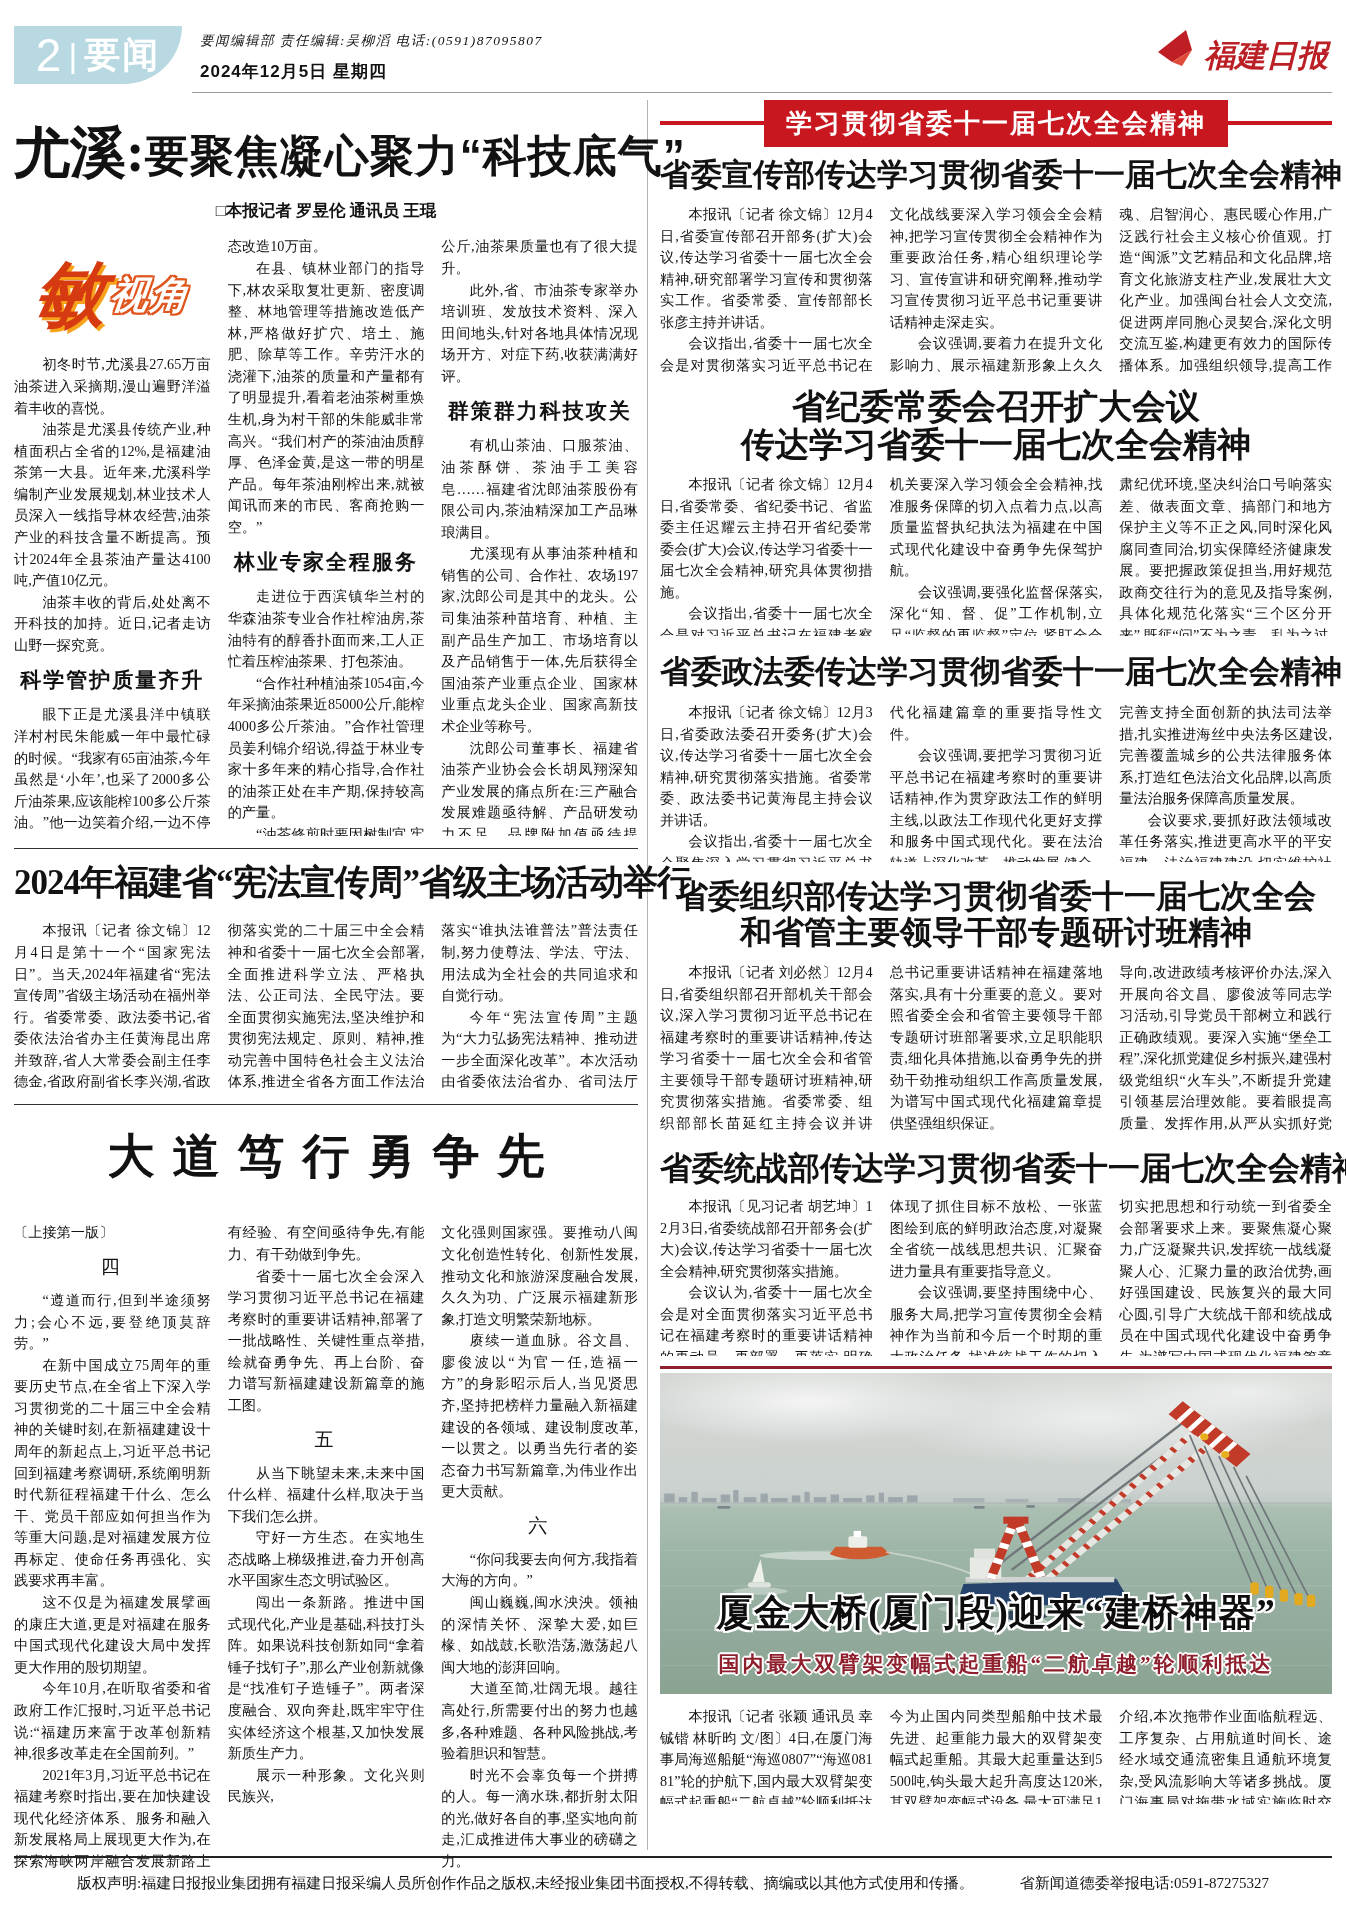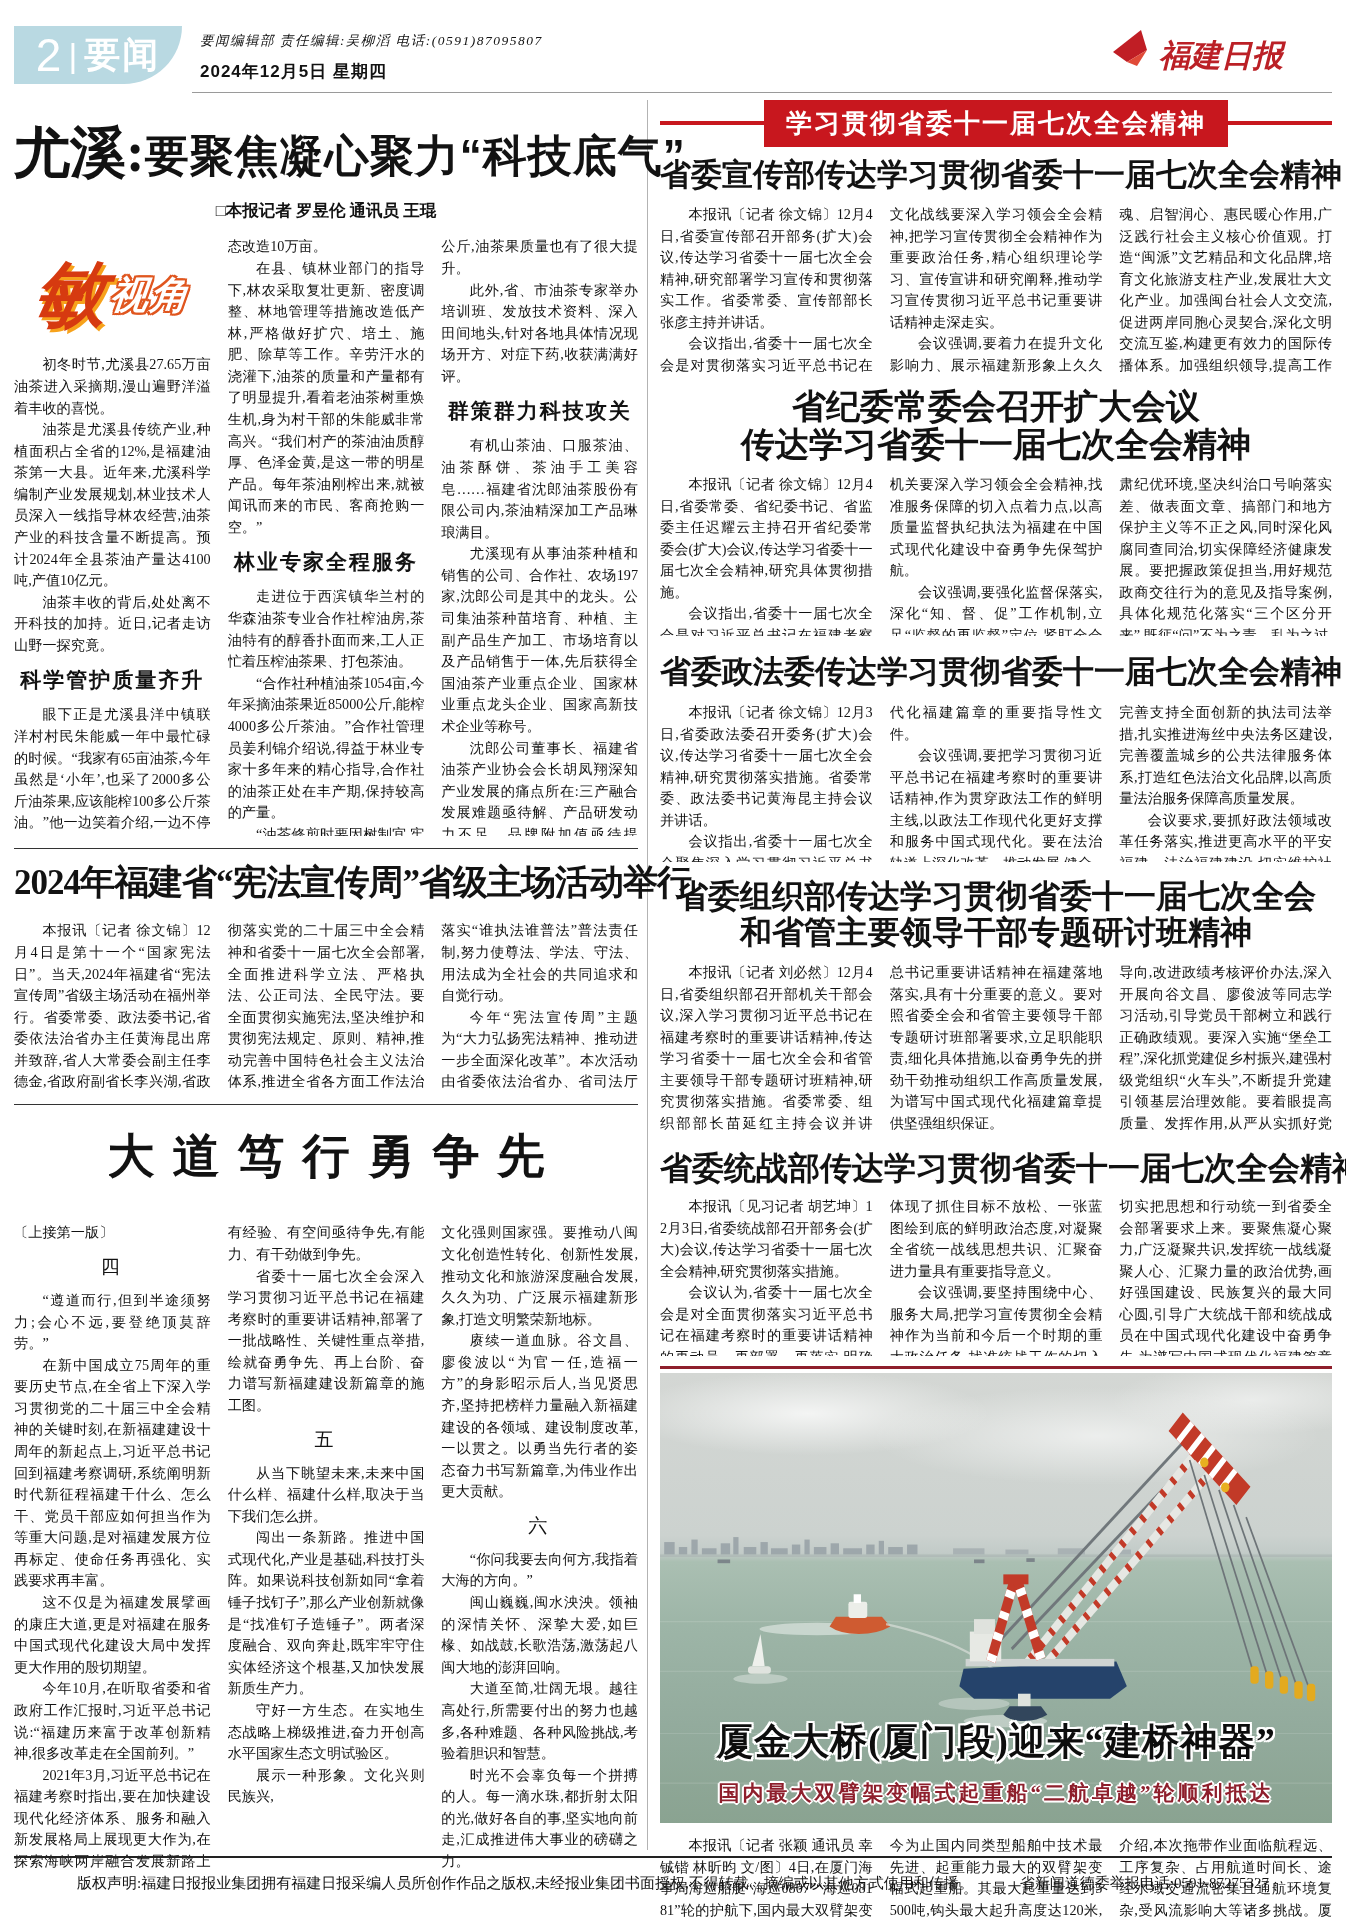--- a/index.html
+++ b/index.html
@@ -19,21 +19,21 @@
     background:var(--bandblue);border-radius:0 0 64px 0;
     display:flex;align-items:center;justify-content:center;color:#fff;
     font-family:"Liberation Sans","DejaVu Sans",sans-serif;}
   .mast-band .num{font-size:46px;font-weight:300;line-height:1}
   .mast-band .sep{font-size:34px;font-weight:200;margin:0 7px;line-height:1}
   .mast-band .sec{font-size:36px;font-weight:800;line-height:1;letter-spacing:2px}
   .mast-info{position:absolute;left:200px;top:32px}
   .mast-info .l1{font-size:13.5px;letter-spacing:1.5px;font-style:italic}
   .mast-info .l2{font-size:17px;font-weight:700;margin-top:10px;letter-spacing:1px;
     font-family:"Liberation Sans","DejaVu Sans",sans-serif}
-  .mast-logo{position:absolute;left:1107px;top:26px;width:182px;height:60px}
+  .mast-logo{position:absolute;left:1152px;top:26px;width:182px;height:60px}
   .mast-rule{position:absolute;left:192px;top:92px;width:1140px;height:1px;background:#9a9a9a}
   
   .vdivider{position:absolute;left:647px;top:100px;width:1px;height:1750px;background:#b3b3b3}
   .left-sec{position:absolute;left:14px;top:104px;width:624px}
   .right-sec{position:absolute;left:660px;top:98px;width:672px}
   .hrule{height:1px;background:#333}
   
   .yx-title{margin-top:16px;text-align:center;line-height:1.15;white-space:nowrap}
   .yx-title .pre{font-size:56px;font-weight:700}
   .yx-title .main{font-size:44px;font-weight:900;font-family:"Liberation Sans","DejaVu Sans",sans-serif;letter-spacing:1px}
@@ -64,21 +64,21 @@
   .h600{height:600px}.h168{height:168px}.h654{height:654px}
   .h170{height:170px}.h162{height:162px}.h160{height:160px}.h98{height:98px}
   
   .vision-logo{height:118px;display:flex;align-items:center;justify-content:center;transform:skewX(-6deg)}
   .vision-logo .v-big{font-size:72px;font-weight:900;color:#d63a10;line-height:1;
     text-shadow:3px 3px 0 #f7a21b;font-style:italic}
   .vision-logo .v-small{font-size:38px;font-weight:900;color:#fff;font-style:italic;margin-left:4px;letter-spacing:2px;
     text-shadow:-2px 0 #e0561f,2px 0 #e0561f,0 -2px #e0561f,0 2px #e0561f,-2px -2px #e0561f,2px 2px #e0561f,-2px 2px #e0561f,2px -2px #e0561f}
   
   .photo-rule{margin-top:10px;height:3px;background:var(--darkred)}
-  .photo{position:relative;margin-top:4px;height:450px;overflow:hidden;
+  .photo{position:relative;margin-top:4px;height:321px;overflow:hidden;
     background:
       radial-gradient(ellipse 260px 60px at 22% 9%,rgba(255,255,255,.75),transparent 70%),
       radial-gradient(ellipse 320px 70px at 65% 14%,rgba(255,255,255,.6),transparent 70%),
       radial-gradient(ellipse 200px 50px at 88% 6%,rgba(255,255,255,.55),transparent 70%),
       linear-gradient(#d4d7d4 0%,#ccd2cf 36%,#c2cbc8 40%,#aabfb2 42%,#9db5a7 56%,#93ab9d 78%,#8aa391 100%); padding-left: 45px;}
   .photo svg{position:absolute;inset:0;width:100%;height:100%}
   .cap-title{position:absolute;left:0;right:0;bottom:56px;text-align:center;
     font-size:37px;font-weight:900;color:#0d0d0d;letter-spacing:1px;white-space:nowrap;
     text-shadow:-2px 0 #fff,2px 0 #fff,0 -2px #fff,0 2px #fff,-2px -2px #fff,2px 2px #fff,-2px 2px #fff,2px -2px #fff}
   .cap-sub{position:absolute;left:0;right:0;bottom:16px;text-align:center;
@@ -177,22 +177,22 @@
         <p>在新中国成立75周年的重要历史节点,在全省上下深入学习贯彻党的二十届三中全会精神的关键时刻,在新福建建设十周年的新起点上,习近平总书记回到福建考察调研,系统阐明新时代新征程福建干什么、怎么干、党员干部应如何担当作为等重大问题,是对福建发展方位再标定、使命任务再强化、实践要求再丰富。</p>
         <p>这不仅是为福建发展擘画的康庄大道,更是对福建在服务中国式现代化建设大局中发挥更大作用的殷切期望。</p>
         <p>今年10月,在听取省委和省政府工作汇报时,习近平总书记说:“福建历来富于改革创新精神,很多改革走在全国前列。”</p>
         <p>2021年3月,习近平总书记在福建考察时指出,要在加快建设现代化经济体系、服务和融入新发展格局上展现更大作为,在探索海峡两岸融合发展新路上迈出更大步伐。</p>
       </div>
     <div class="col">
         <p class="cont">有经验、有空间亟待争先,有能力、有干劲做到争先。</p>
         <p>省委十一届七次全会深入学习贯彻习近平总书记在福建考察时的重要讲话精神,部署了一批战略性、关键性重点举措,绘就奋勇争先、再上台阶、奋力谱写新福建建设新篇章的施工图。</p>
         <div class="secmark">五</div>
         <p>从当下眺望未来,未来中国什么样、福建什么样,取决于当下我们怎么拼。</p>
+        <p>守好一方生态。在实地生态战略上梯级推进,奋力开创高水平国家生态文明试验区。</p>
         <p>闯出一条新路。推进中国式现代化,产业是基础,科技打头阵。如果说科技创新如同“拿着锤子找钉子”,那么产业创新就像是“找准钉子造锤子”。两者深度融合、双向奔赴,既牢牢守住实体经济这个根基,又加快发展新质生产力。</p>
-        <p>守好一方生态。在实地生态战略上梯级推进,奋力开创高水平国家生态文明试验区。</p>
         <p>展示一种形象。文化兴则民族兴,</p>
       </div>
     <div class="col">
         <p class="cont">文化强则国家强。要推动八闽文化创造性转化、创新性发展,推动文化和旅游深度融合发展,久久为功、广泛展示福建新形象,打造文明繁荣新地标。</p>
         <p>赓续一道血脉。谷文昌、廖俊波以“为官一任,造福一方”的身影昭示后人,当见贤思齐,坚持把榜样力量融入新福建建设的各领域、建设制度改革,一以贯之。以勇当先行者的姿态奋力书写新篇章,为伟业作出更大贡献。</p>
         <div class="secmark">六</div>
         <p>“你问我要去向何方,我指着大海的方向。”</p>
         <p>闽山巍巍,闽水泱泱。领袖的深情关怀、深挚大爱,如巨椽、如战鼓,长歌浩荡,激荡起八闽大地的澎湃回响。</p>
         <p>大道至简,壮阔无垠。越往高处行,所需要付出的努力也越多,各种难题、各种风险挑战,考验着胆识和智慧。</p>
         <p>时光不会辜负每一个拼搏的人。每一滴水珠,都折射太阳的光,做好各自的事,坚实地向前走,汇成推进伟大事业的磅礴之力。</p>

